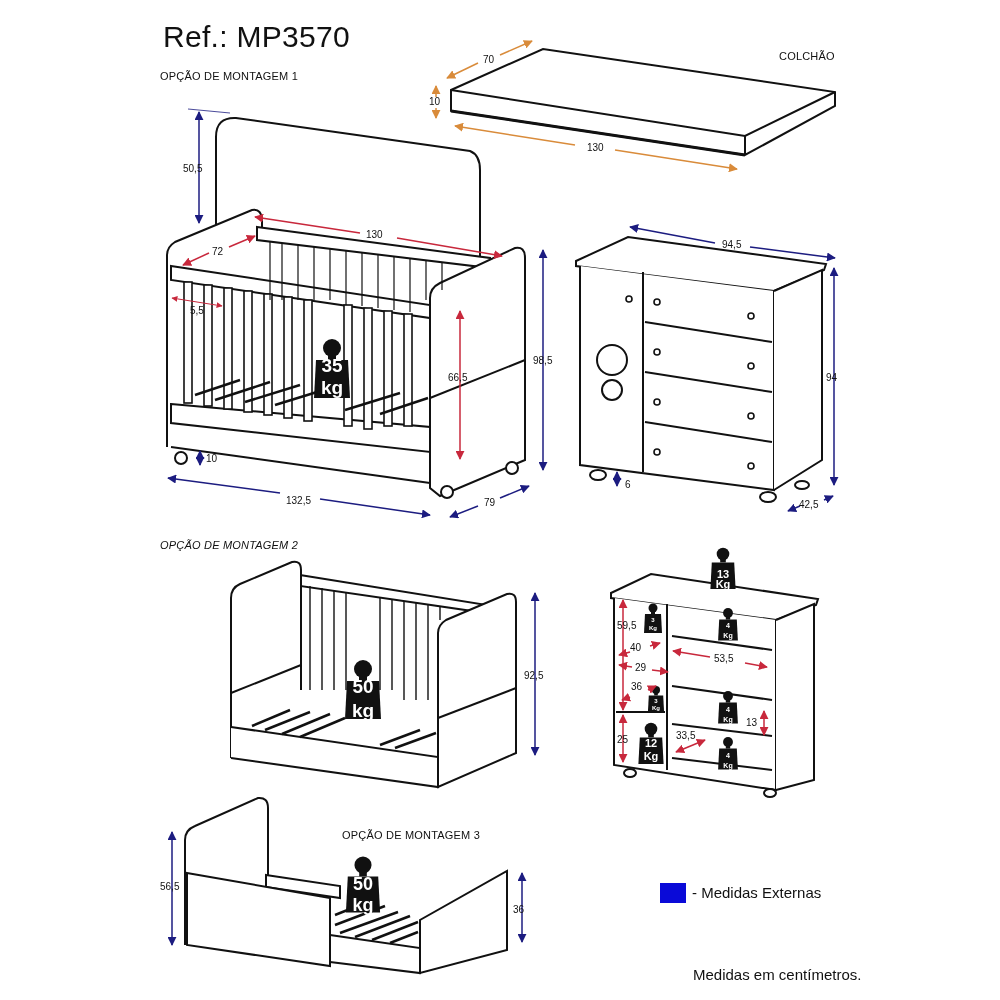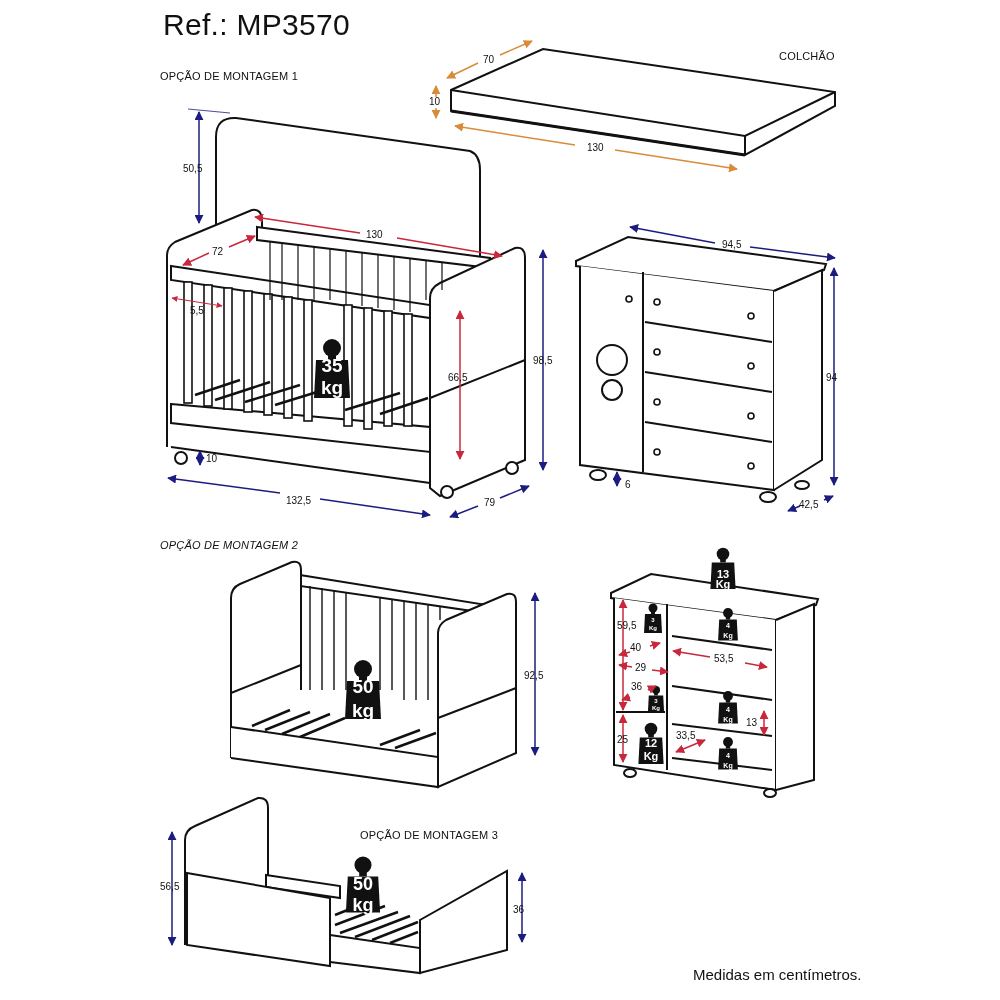--- a/index.html
+++ b/index.html
@@ -1,34 +1,34 @@
 <!DOCTYPE html>
 <html><head>
 <meta charset="utf-8">
 <style>
   html, body { margin:0; padding:0; background:#fff; }
   body { width:1000px; height:1000px; position:relative; overflow:hidden; font-family:"Liberation Sans", sans-serif; color:#111; }
-  .title { position:absolute; left:163px; top:8px; font-size:30px; letter-spacing:0.3px; }
+  .title { position:absolute; left:163px; top:20px; font-size:30px; letter-spacing:0.3px; }
   .label { position:absolute; font-size:11px; letter-spacing:0.2px; }
   svg { position:absolute; left:0; top:0; }
   svg text { font-family:"Liberation Sans", sans-serif; }
   .legend { position:absolute; left:660px; top:878px; }
   .legend-row { display:flex; align-items:center; height:29px; }
   .swatch { width:26px; height:20px; margin-right:6px; }
   .legend-text { font-size:15px; }
   .legend-note { position:absolute; left:651px; top:966px; font-size:15px;margin-left:42px; }
 </style>
 </head>
 <body>
 
 <div class="title">Ref.: MP3570</div>
 <div class="label" style="left:779px;top:50px;">COLCHÃO</div>
 <div class="label" style="left:160px;top:70px;">OPÇÃO DE MONTAGEM 1</div>
 <div class="label" style="left:160px;top:539px;font-style:italic;">OPÇÃO DE MONTAGEM 2</div>
-<div class="label" style="left:360px;top:829px;">OPÇÃO DE MONTAGEM 3</div>
+<div class="label" style="left:342px;top:829px;">OPÇÃO DE MONTAGEM 3</div>
 
 <svg width="1000" height="1000" viewBox="0 0 1000 1000">
   <defs>
     <marker id="ao" viewBox="0 0 10 10" refX="9" refY="5" markerWidth="6" markerHeight="6" orient="auto-start-reverse">
         <path d="M0,0 L10,5 L0,10 z" fill="#d98b3a"></path>
       </marker>
     <marker id="ar" viewBox="0 0 10 10" refX="9" refY="5" markerWidth="6" markerHeight="6" orient="auto-start-reverse">
         <path d="M0,0 L10,5 L0,10 z" fill="#c8283c"></path>
       </marker>
     <marker id="ab" viewBox="0 0 10 10" refX="9" refY="5" markerWidth="6" markerHeight="6" orient="auto-start-reverse">
@@ -300,14 +300,18 @@
   <use href="#weight" x="344" y="850" width="38" height="68"></use>
   <text x="363" y="890" font-size="18" font-weight="bold" fill="#fff" text-anchor="middle">50</text>
   <text x="363" y="911" font-size="18" font-weight="bold" fill="#fff" text-anchor="middle">kg</text>
   <line x1="172" y1="832" x2="172" y2="945" stroke="#1c1c80" stroke-width="1.5" marker-start="url(#ab)" marker-end="url(#ab)"></line>
   <text x="160" y="890" font-size="10" fill="#111">56,5</text>
   <line x1="522" y1="873" x2="522" y2="942" stroke="#1c1c80" stroke-width="1.5" marker-start="url(#ab)" marker-end="url(#ab)"></line>
   <text x="513" y="913" font-size="10" fill="#111">36</text>
 </svg>
 
 <div class="legend">
+  <div class="legend-row">
+    <div class="swatch" style="background:#0a0ad8"></div>
+    <span class="legend-text">- Medidas Externas</span>
+  </div>
 </div>
 <div class="legend-note">Medidas em centímetros.</div>
 
 </body></html>

